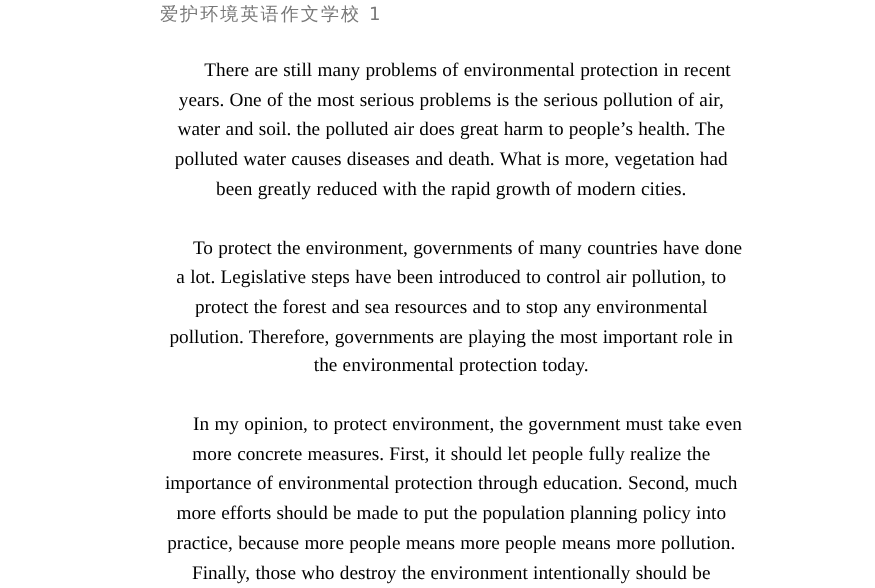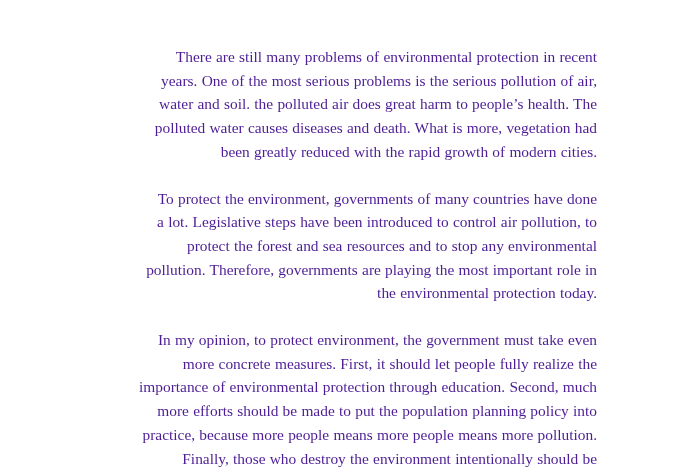--- a/index.html
+++ b/index.html
@@ -41,35 +41,36 @@
     left: 125px;
     top: 45px;
     width: 472px;
   }
 
   .para {
     margin: 0 0 23px 0;
     text-indent: 26px;
     font-size: 15.4px;
     line-height: 23.7px;
-    color: #4c1d95;
-    text-align: right;
+    color: #000000;
+    text-align: center;
     word-spacing: 0.4px;
     -webkit-font-smoothing: antialiased;
   }
 
   .para:last-child {
     margin-bottom: 0;
   }
 </style>
 </head>
 <body>
 
 <div class="page">
 
+  <div class="doc-title">爱护环境英语作文学校 1</div>
 
   <div class="body-text">
     <p class="para">There are still many problems of environmental protection in recent years. One of the most serious problems is the serious pollution of air, water and soil. the polluted air does great harm to people’s health. The polluted water causes diseases and death. What is more, vegetation had been greatly reduced with the rapid growth of modern cities.</p>
     <p class="para">To protect the environment, governments of many countries have done a lot. Legislative steps have been introduced to control air pollution, to protect the forest and sea resources and to stop any environmental pollution. Therefore, governments are playing the most important role in the environmental protection today.</p>
     <p class="para">In my opinion, to protect environment, the government must take even more concrete measures. First, it should let people fully realize the importance of environmental protection through education. Second, much more efforts should be made to put the population planning policy into practice, because more people means more people means more pollution. Finally, those who destroy the environment intentionally should be</p>
   </div>
 
 </div>
 
 </body></html>

